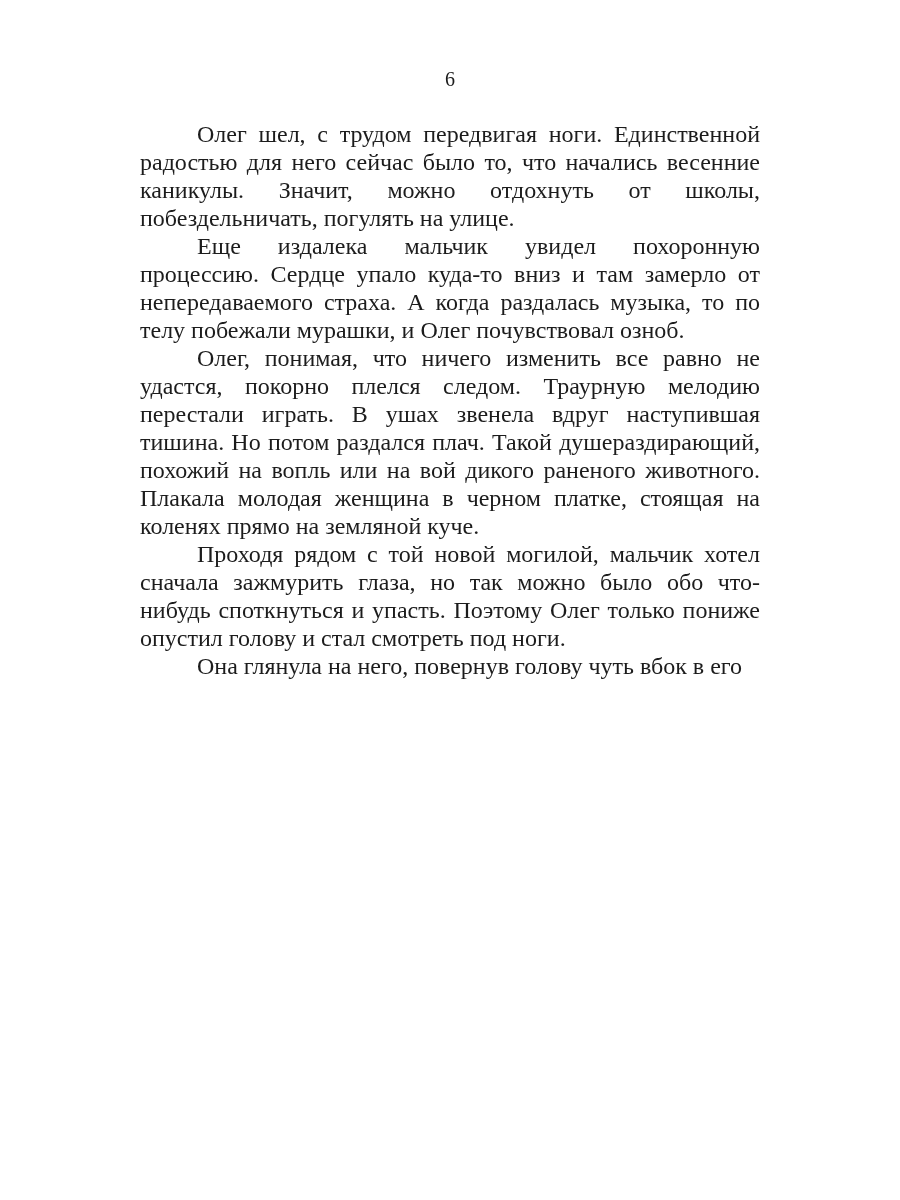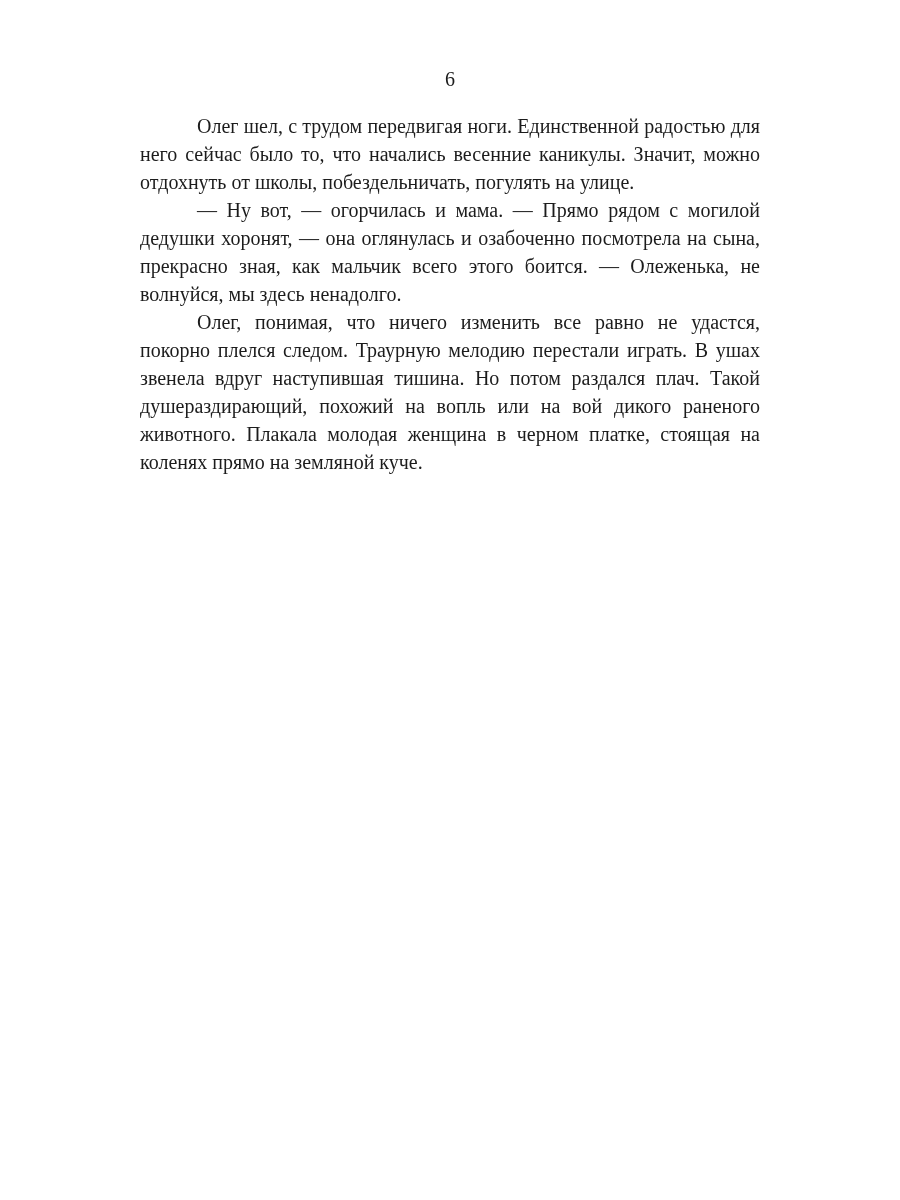--- a/index.html
+++ b/index.html
@@ -20,37 +20,39 @@
     position: absolute;
     top: 68px;
     left: 0;
     width: 900px;
     text-align: center;
     font-size: 20px;
     color: #1c1c1c;
   }
   .text-block {
     position: absolute;
-    top: 112px;
+    top: 120px;
     left: 140px;
     width: 620px;
-    font-size: 20px;
+    font-size: 24px;
     line-height: 28px;
     text-align: justify;
   }
   .text-block p {
     margin: 0;
     padding: 0;
     text-indent: 57px;
   }
 </style>
 </head>
 <body>
 
 <div class="page">
   <div class="page-number">6</div>
 
   <div class="text-block">
     <p>Олег шел, с трудом передвигая ноги. Единственной радостью для него сейчас было то, что начались весенние каникулы. Значит, можно отдохнуть от школы, побездельничать, погулять на улице.</p>
-    <p>— Ну вот, — огорчилась и мама. — Прямо рядом с могилой дедушки хоронят, — она оглянулась и озабоченно посмотрела на сына, прекрасно зная, как мальчик всего этого боится. — Олеженька, не волнуйся, мы здесь ненадолго.</p>
+    <p>Еще издалека мальчик увидел похоронную процессию. Сердце упало куда-то вниз и там замерло от непередаваемого страха. А когда раздалась музыка, то по телу побежали мурашки, и Олег почувствовал озноб.</p>
     <p>Олег, понимая, что ничего изменить все равно не удастся, покорно плелся следом. Траурную мелодию перестали играть. В ушах звенела вдруг наступившая тишина. Но потом раздался плач. Такой душераздирающий, похожий на вопль или на вой дикого раненого животного. Плакала молодая женщина в черном платке, стоящая на коленях прямо на земляной куче.</p>
+    <p>Проходя рядом с той новой могилой, мальчик хотел сначала зажмурить глаза, но так можно было обо что-нибудь споткнуться и упасть. Поэтому Олег только пониже опустил голову и стал смотреть под ноги.</p>
+    <p>Она глянула на него, повернув голову чуть вбок в его</p>
   </div>
 </div>
 
 </body></html>

